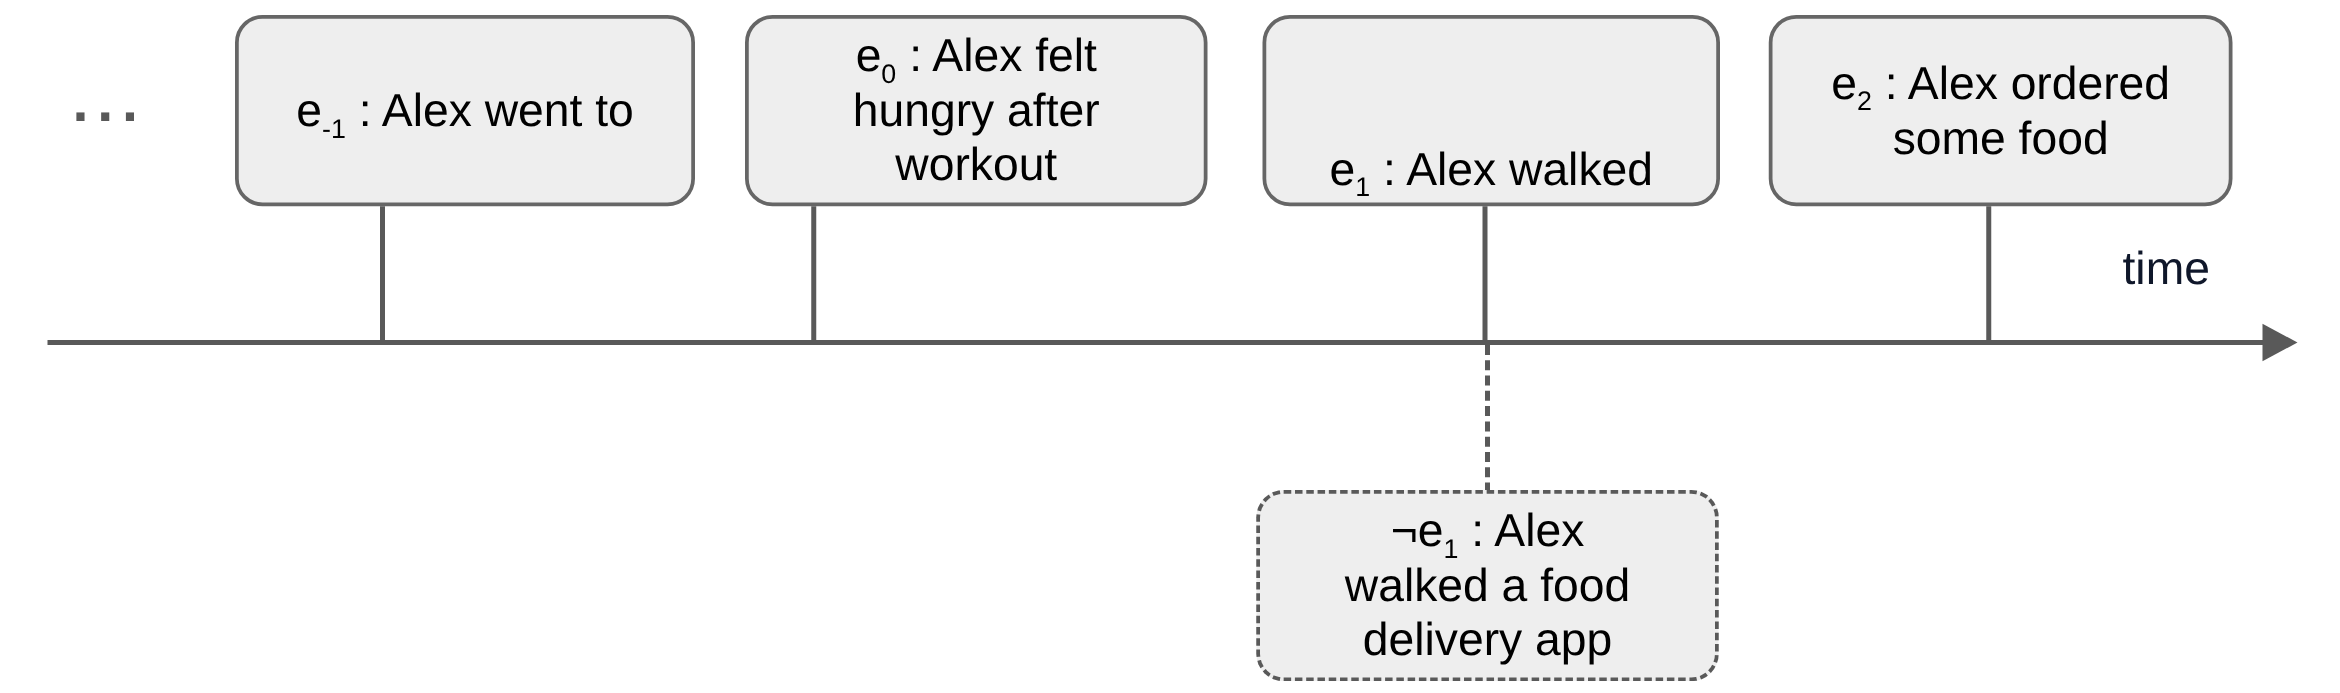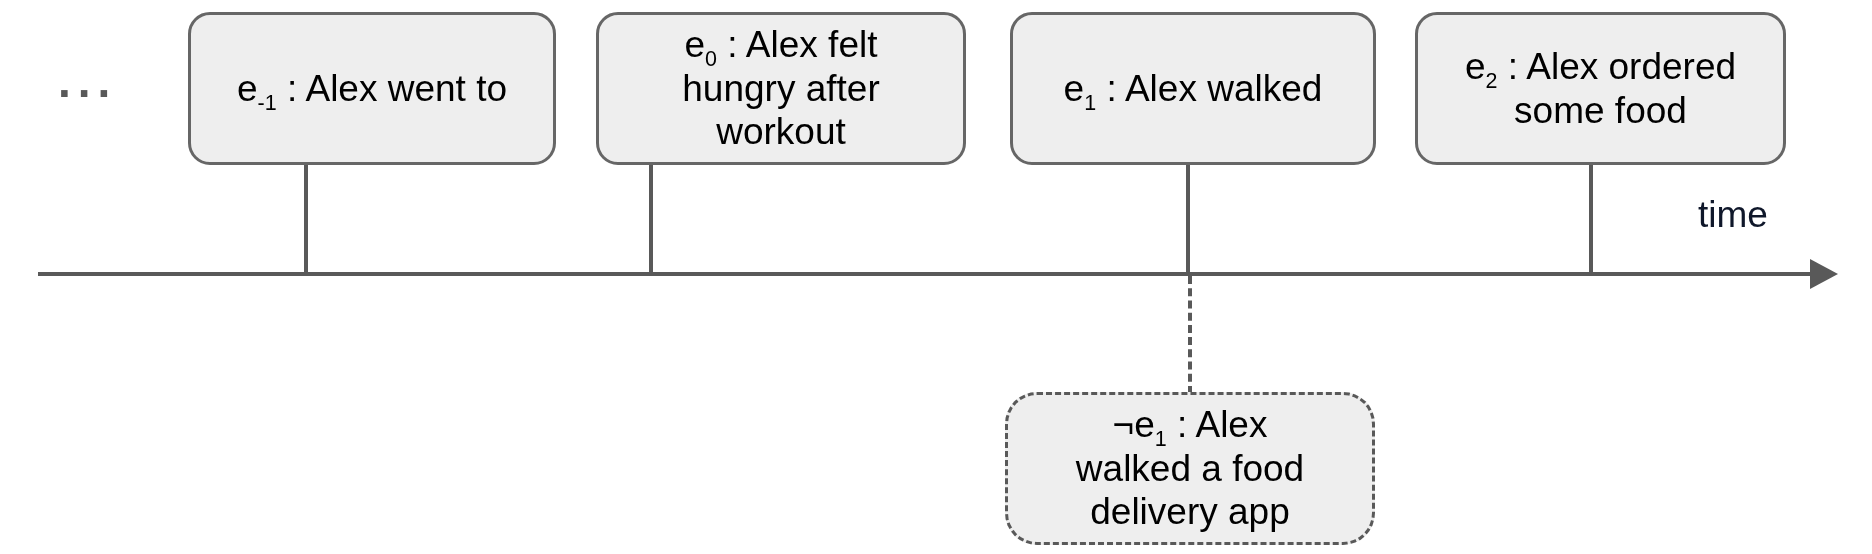--- a/index.html
+++ b/index.html
@@ -31,21 +31,20 @@
     text-align: center;
     color: #000000;
     font-size: 37px;
     line-height: 1.18;
     padding: 4px 14px;
   }
   .event-box.negated {
     border-style: dashed;
     border-width: 3px;
     border-color: #595959;
-    border-radius: 32px;
   }
   .box-text {
     display: block;
     width: 100%;
   }
   .box-text sub {
     font-size: 0.58em;
     vertical-align: baseline;
     position: relative;
     top: 0.42em;
@@ -109,21 +108,21 @@
   </div>
 
   <div class="event-box" style="left:596px; top:12px; width:370px; height:153px;">
     <span class="box-text">
       <span>e</span><sub>0</sub><span> : </span><span>Alex felt</span><br>
       <span>hungry after</span><br>
       <span>workout</span>
     </span>
   </div>
 
-  <div class="event-box" style="left:1010px; top:12px; width:366px; height:153px;">
+  <div class="event-box" style="left:1010px; top:12px; width:366px; height:153px;align-items:flex-end;">
     <span class="box-text">
       <span>e</span><sub>1</sub><span> : </span><span>Alex walked</span><br>
     </span>
   </div>
 
   <div class="event-box" style="left:1415px; top:12px; width:371px; height:153px;">
     <span class="box-text">
       <span>e</span><sub>2</sub><span> : </span><span>Alex ordered</span><br>
       <span>some food</span>
     </span>

